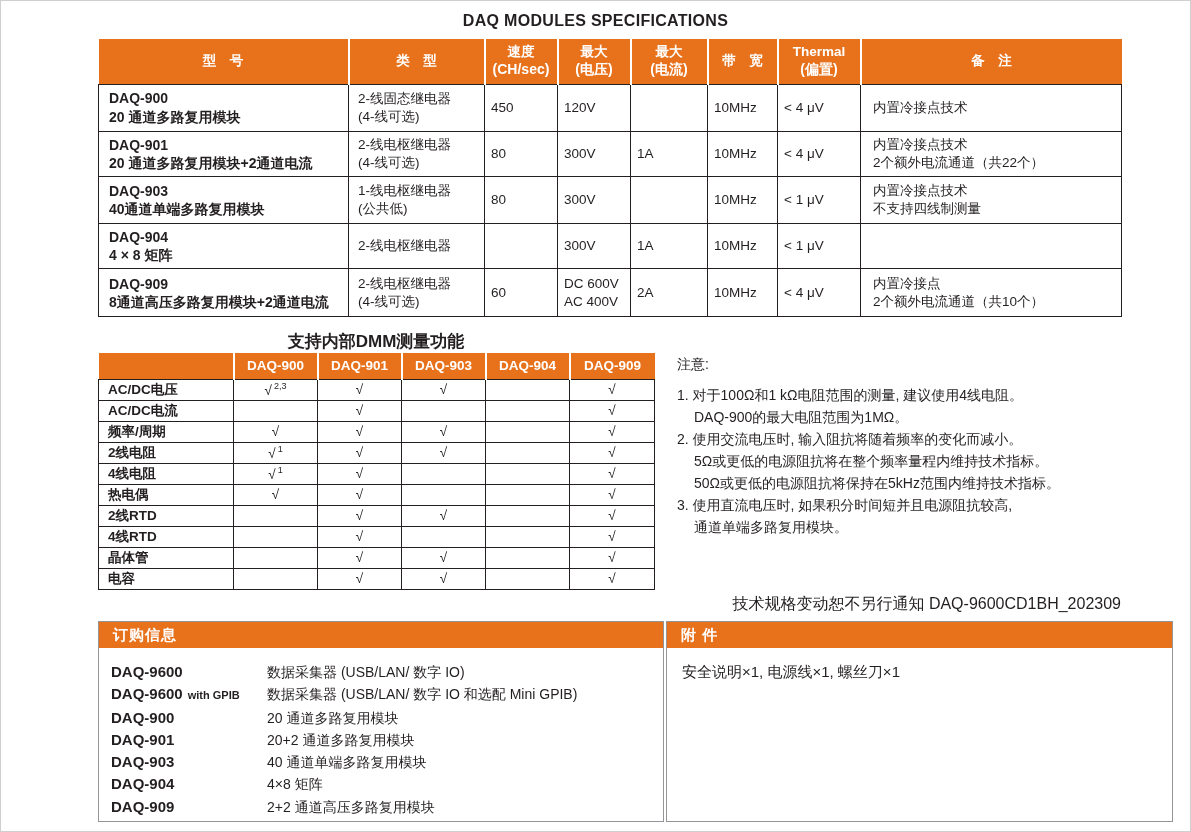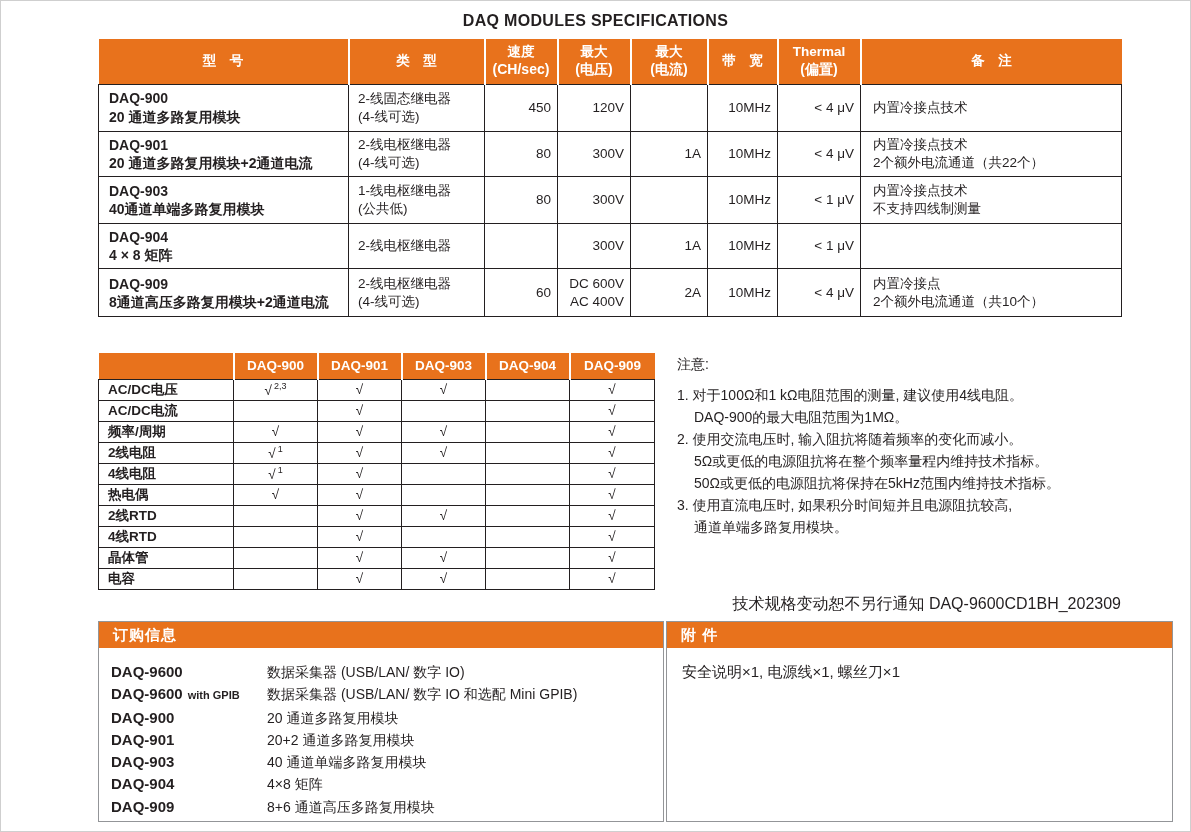--- a/index.html
+++ b/index.html
@@ -38,21 +38,21 @@
     border:1px solid #231f20; font-size:13.5px; vertical-align:middle;
     padding:4px 6px; line-height:1.3;
   }
   .spec-table tbody tr:nth-child(1){ height:47px; }
   .spec-table tbody tr:nth-child(2){ height:45px; }
   .spec-table tbody tr:nth-child(3){ height:47px; }
   .spec-table tbody tr:nth-child(4){ height:40px; }
   .spec-table tbody tr:nth-child(5){ height:48px; }
   .spec-table .c-model { padding-left:10px; font-weight:bold; font-size:14px; }
   .spec-table .c-type  { padding-left:9px; }
-  .spec-table .c-num   { text-align:right; }
+  .spec-table .c-num   { text-align:left; }
   .spec-table .c-remark{ padding-left:12px; }
   .hdr-sub { display:block; font-size:14px; }
 
   
   .dmm-title {
     position:absolute; left:97px; top:329px; width:556px;
     text-align:center; font-size:17px; font-weight:bold;
   }
   .dmm-table {
     position:absolute; left:97px; top:352px; width:556px;
@@ -229,20 +229,21 @@
         <td class="c-num">10MHz</td>
         <td class="c-num">&lt; 4 μV</td>
         <td class="c-remark">
             <div>内置冷接点</div>
             <div>2个额外电流通道（共10个）</div>
           </td>
       </tr>
     </tbody>
   </table>
 
+  <div class="dmm-title">支持内部DMM测量功能</div>
 
   <table class="dmm-table">
     <colgroup>
       <col style="width:135px">
         <col style="width:84px">
         <col style="width:84px">
       <col style="width:84px">
         <col style="width:84px">
         <col style="width:85px">
     </colgroup>
@@ -375,21 +376,21 @@
       <div class="ord-row">
         <span class="ord-model"><span>DAQ-903</span></span>
         <span class="ord-desc">40 通道单端多路复用模块</span>
       </div>
       <div class="ord-row">
         <span class="ord-model"><span>DAQ-904</span></span>
         <span class="ord-desc">4×8 矩阵</span>
       </div>
       <div class="ord-row">
         <span class="ord-model"><span>DAQ-909</span></span>
-        <span class="ord-desc">8+6 通道高压多路复用模块</span>
+        <span class="ord-desc">2+2 通道高压多路复用模块</span>
       </div>
     </div>
   </div>
 
   <div class="box box-accessory">
     <div class="box-hdr">附 件</div>
     <div class="acc-content">安全说明×1, 电源线×1, 螺丝刀×1</div>
   </div>
 
 </div>

